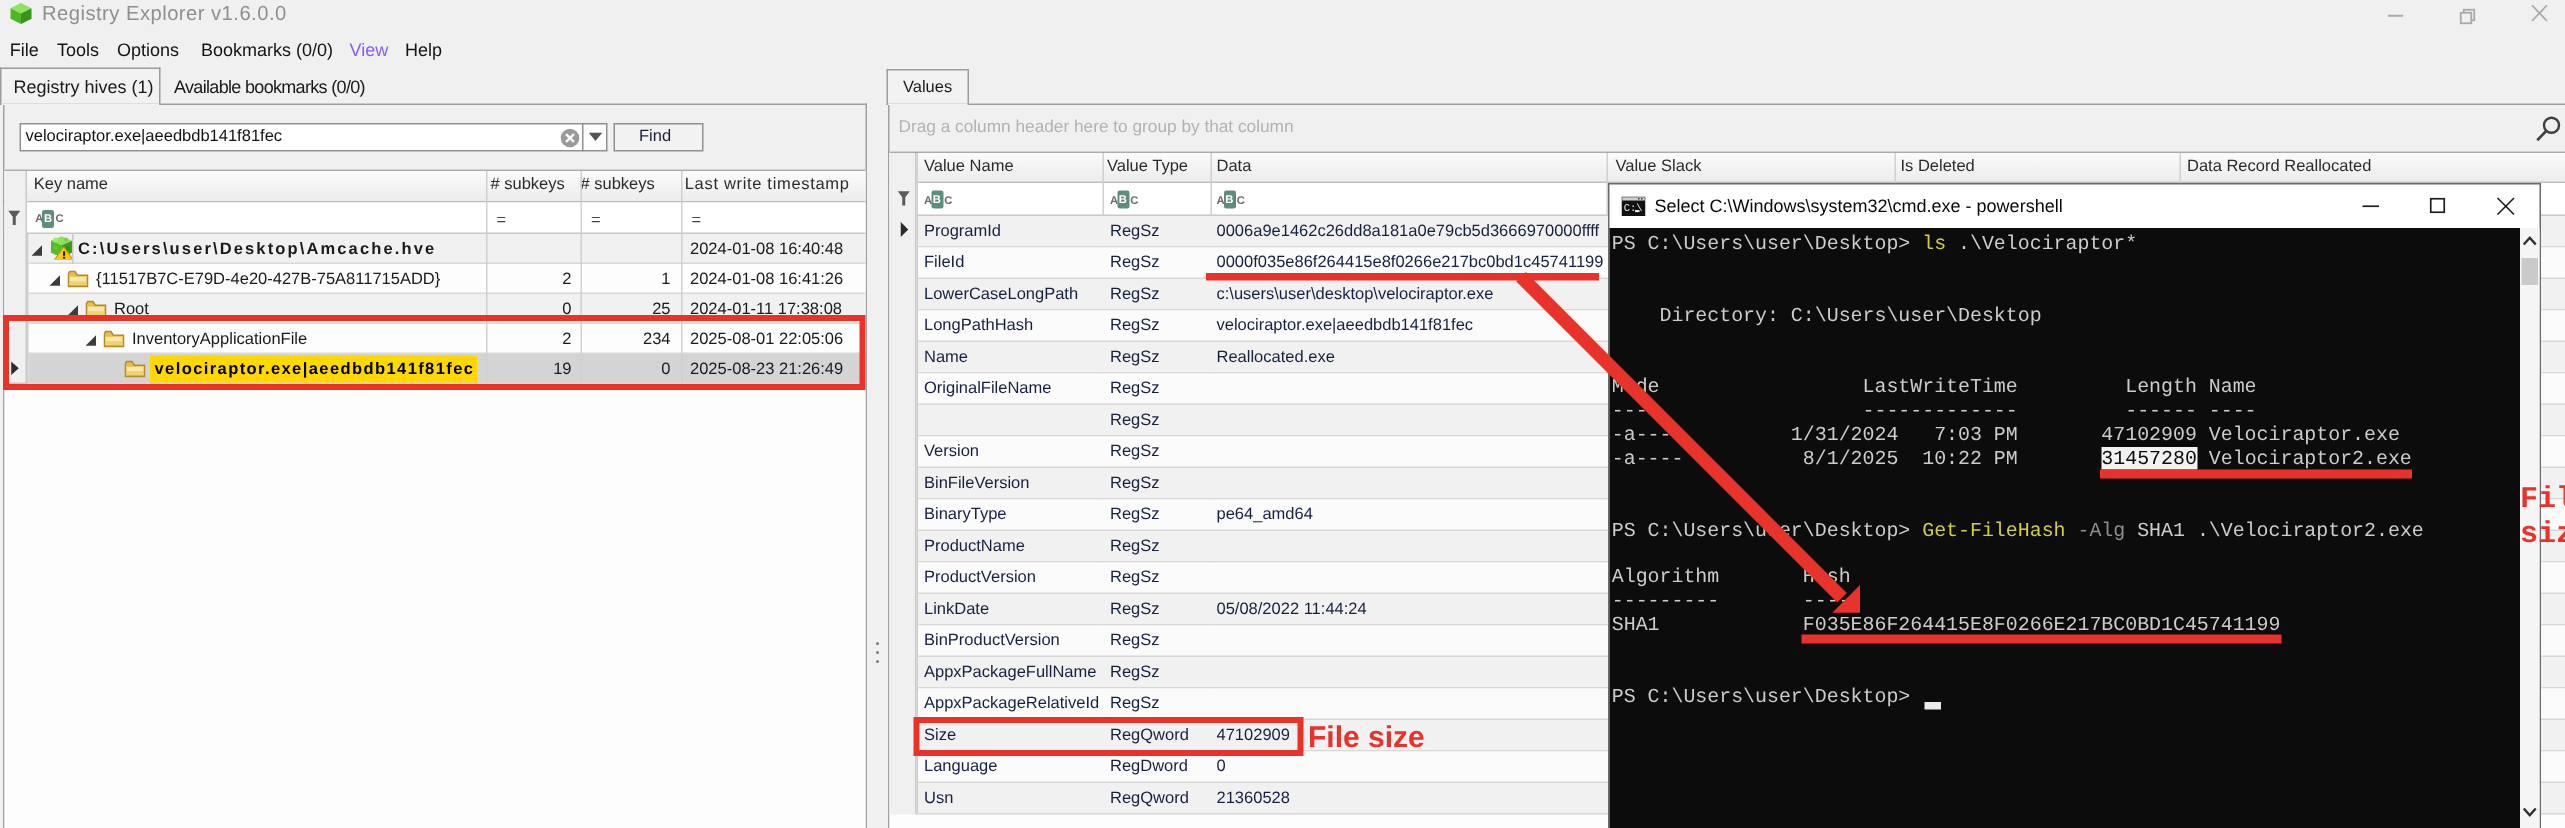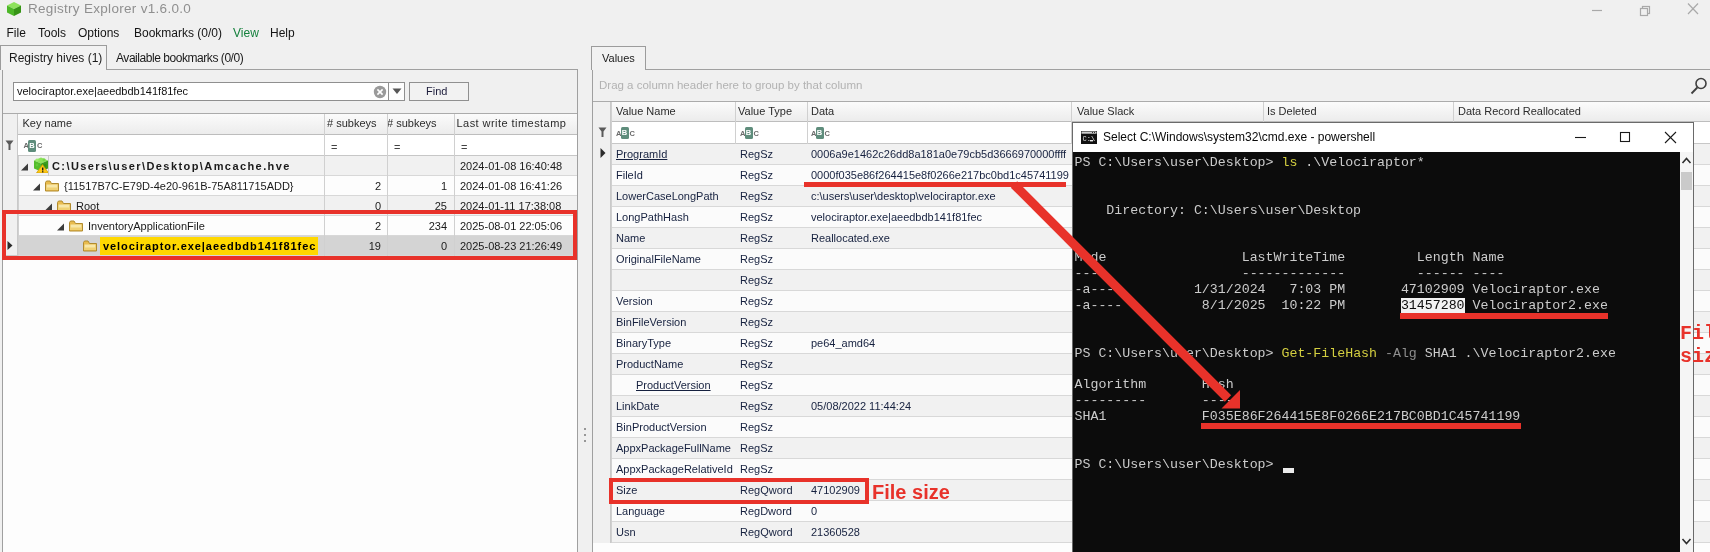--- a/index.html
+++ b/index.html
@@ -26,21 +26,21 @@
 <rect x="57.5" y="6.5" width="7" height="7"></rect>
 <rect x="55.5" y="8.5" width="7" height="7" fill="#f0f0f0"></rect>
 <line x1="103" y1="3.5" x2="113" y2="14"></line>
       <line x1="113" y1="3.5" x2="103" y2="14"></line>
 </g>
   </svg>
 <div class="abs" style="left:6.5px;top:26px;font-size:12px;color:#141414;">File</div>
 <div class="abs" style="left:38px;top:26px;font-size:12px;color:#141414;">Tools</div>
 <div class="abs" style="left:78px;top:26px;font-size:12px;color:#141414;">Options</div>
 <div class="abs" style="left:134px;top:26px;font-size:12px;color:#141414;">Bookmarks (0/0)</div>
-<div class="abs" style="left:233px;top:26px;font-size:12px;color:#15803d;">View</div>
+<div class="abs" style="left:233px;top:26px;font-size:12px;color:#8b5cf6;">View</div>
 <div class="abs" style="left:270px;top:26px;font-size:12px;color:#141414;">Help</div>
 <div class="abs" style="left:0px;top:45px;width:107px;height:25px;background:#f2f2f2;border:1px solid #9c9c9c;border-bottom:none;"></div>
 <div class="abs" style="left:9px;top:51px;font-size:12px;">Registry hives (1)</div>
 <div class="abs" style="left:116px;top:51px;font-size:12px;letter-spacing:-0.45px;">Available bookmarks (0/0)</div>
 <div class="abs" style="left:2px;top:69px;width:576px;height:483px;border:1px solid #a0a0a0;border-bottom:none;background:#f0f0f0;"></div>
 <div class="abs" style="left:2px;top:69px;width:104px;height:1px;background:#f2f2f2;"></div>
 <div class="abs" style="left:13px;top:82px;width:376px;height:19px;background:#fff;border:1px solid #8f8f8f;"></div>
 <div class="abs" style="left:17px;top:85px;font-size:11px;color:#111;">velociraptor.exe|aeedbdb141f81fec</div>
 <svg class="abs" style="left:373px;top:85px" width="14" height="14" viewBox="0 0 14 14">
 <circle cx="7" cy="7" r="6.2" fill="#9a9a9a"></circle>
@@ -96,21 +96,21 @@
 <div class="cell" style="left:460px;top:160px;">2024-01-08 16:40:48</div>
 <div class="abs" style="left:19px;top:176px;width:558px;height:20px;background:#fdfdfd;border-bottom:1px solid #d8d8d8;"></div>
 <svg class="abs" style="left:33px;top:183px" width="8" height="8" viewBox="0 0 8 8">
     <polygon points="7,0.5 7,7.5 0,7.5" fill="#3c3c3c"></polygon>
   </svg>
 <svg class="abs" style="left:45px;top:180px" width="14" height="12" viewBox="0 0 14 12">
 <path d="M0.5 2.5 L0.5 11 L13.5 11 L13.5 3.5 L6.5 3.5 L5 1 L1.5 1 Z" fill="#e9bc4e" stroke="#b18b2e" stroke-width="1"></path>
 <path d="M1.5 4.5 L12.5 4.5 L12.5 10 L1.5 10 Z" fill="#f7e7a8"></path>
 <path d="M1.5 7.5 L12.5 7.5 L12.5 10 L1.5 10 Z" fill="#f0d173"></path>
 </svg>
-<div class="cell" style="left:64px;top:180px;font-weight:normal;">{11517B7C-E79D-4e20-961B-75A811715ADD}</div>
+<div class="cell" style="left:64px;top:180px;font-weight:normal;">{11517B7C-E79D-4e20-427B-75A811715ADD}</div>
 <div class="cell" style="left:324px;top:180px;width:57px;text-align:right;">2</div>
 <div class="cell" style="left:387px;top:180px;width:60px;text-align:right;">1</div>
 <div class="cell" style="left:460px;top:180px;">2024-01-08 16:41:26</div>
 <div class="abs" style="left:19px;top:196px;width:558px;height:20px;background:#f1f1f1;border-bottom:1px solid #d8d8d8;"></div>
 <svg class="abs" style="left:45px;top:203px" width="8" height="8" viewBox="0 0 8 8">
     <polygon points="7,0.5 7,7.5 0,7.5" fill="#3c3c3c"></polygon>
   </svg>
 <svg class="abs" style="left:57px;top:200px" width="14" height="12" viewBox="0 0 14 12">
 <path d="M0.5 2.5 L0.5 11 L13.5 11 L13.5 3.5 L6.5 3.5 L5 1 L1.5 1 Z" fill="#e9bc4e" stroke="#b18b2e" stroke-width="1"></path>
 <path d="M1.5 4.5 L12.5 4.5 L12.5 10 L1.5 10 Z" fill="#f7e7a8"></path>
@@ -189,21 +189,21 @@
 <div class="la" style="left:1076px;top:128.5px;">A</div>
 <div class="lb" style="left:1080.5px;top:127px;">B</div>
 <div class="la" style="left:1089.5px;top:128.5px;">C</div>
 <div class="vline" style="left:611px;top:102px;height:441px;"></div>
 <div class="vline" style="left:735px;top:102px;height:441px;"></div>
 <div class="vline" style="left:807px;top:102px;height:441px;"></div>
 <div class="vline" style="left:1071px;top:102px;height:441px;"></div>
 <div class="vline" style="left:1263px;top:102px;height:441px;"></div>
 <div class="vline" style="left:1453px;top:102px;height:441px;"></div>
 <div class="abs" style="left:612px;top:144px;width:1098px;height:21px;background:#f1f1f1;border-bottom:1px solid #d8d8d8;"></div>
-<div class="cell" style="left:616px;top:148px;color:#16213f;text-decoration:underline;">ProgramId</div>
+<div class="cell" style="left:616px;top:148px;color:#16213f;">ProgramId</div>
 <div class="cell" style="left:740px;top:148px;color:#16213f;">RegSz</div>
 <div class="cell" style="left:811px;top:148px;color:#16213f;">0006a9e1462c26dd8a181a0e79cb5d3666970000ffff</div>
 <div class="abs" style="left:612px;top:165px;width:1098px;height:21px;background:#fbfbfb;border-bottom:1px solid #d8d8d8;"></div>
 <div class="cell" style="left:616px;top:169px;color:#16213f;">FileId</div>
 <div class="cell" style="left:740px;top:169px;color:#16213f;">RegSz</div>
 <div class="cell" style="left:811px;top:169px;color:#16213f;">0000f035e86f264415e8f0266e217bc0bd1c45741199</div>
 <div class="abs" style="left:612px;top:186px;width:1098px;height:21px;background:#f1f1f1;border-bottom:1px solid #d8d8d8;"></div>
 <div class="cell" style="left:616px;top:190px;color:#16213f;">LowerCaseLongPath</div>
 <div class="cell" style="left:740px;top:190px;color:#16213f;">RegSz</div>
 <div class="cell" style="left:811px;top:190px;color:#16213f;">c:\users\user\desktop\velociraptor.exe</div>
@@ -228,21 +228,21 @@
 <div class="cell" style="left:616px;top:316px;color:#16213f;">BinFileVersion</div>
 <div class="cell" style="left:740px;top:316px;color:#16213f;">RegSz</div>
 <div class="abs" style="left:612px;top:333px;width:1098px;height:21px;background:#fbfbfb;border-bottom:1px solid #d8d8d8;"></div>
 <div class="cell" style="left:616px;top:337px;color:#16213f;">BinaryType</div>
 <div class="cell" style="left:740px;top:337px;color:#16213f;">RegSz</div>
 <div class="cell" style="left:811px;top:337px;color:#16213f;">pe64_amd64</div>
 <div class="abs" style="left:612px;top:354px;width:1098px;height:21px;background:#f1f1f1;border-bottom:1px solid #d8d8d8;"></div>
 <div class="cell" style="left:616px;top:358px;color:#16213f;">ProductName</div>
 <div class="cell" style="left:740px;top:358px;color:#16213f;">RegSz</div>
 <div class="abs" style="left:612px;top:375px;width:1098px;height:21px;background:#fbfbfb;border-bottom:1px solid #d8d8d8;"></div>
-<div class="cell" style="left:636px;top:379px;color:#16213f;text-decoration:underline;">ProductVersion</div>
+<div class="cell" style="left:616px;top:379px;color:#16213f;">ProductVersion</div>
 <div class="cell" style="left:740px;top:379px;color:#16213f;">RegSz</div>
 <div class="abs" style="left:612px;top:396px;width:1098px;height:21px;background:#f1f1f1;border-bottom:1px solid #d8d8d8;"></div>
 <div class="cell" style="left:616px;top:400px;color:#16213f;">LinkDate</div>
 <div class="cell" style="left:740px;top:400px;color:#16213f;">RegSz</div>
 <div class="cell" style="left:811px;top:400px;color:#16213f;">05/08/2022 11:44:24</div>
 <div class="abs" style="left:612px;top:417px;width:1098px;height:21px;background:#fbfbfb;border-bottom:1px solid #d8d8d8;"></div>
 <div class="cell" style="left:616px;top:421px;color:#16213f;">BinProductVersion</div>
 <div class="cell" style="left:740px;top:421px;color:#16213f;">RegSz</div>
 <div class="abs" style="left:612px;top:438px;width:1098px;height:21px;background:#f1f1f1;border-bottom:1px solid #d8d8d8;"></div>
 <div class="cell" style="left:616px;top:442px;color:#16213f;">AppxPackageFullName</div>

